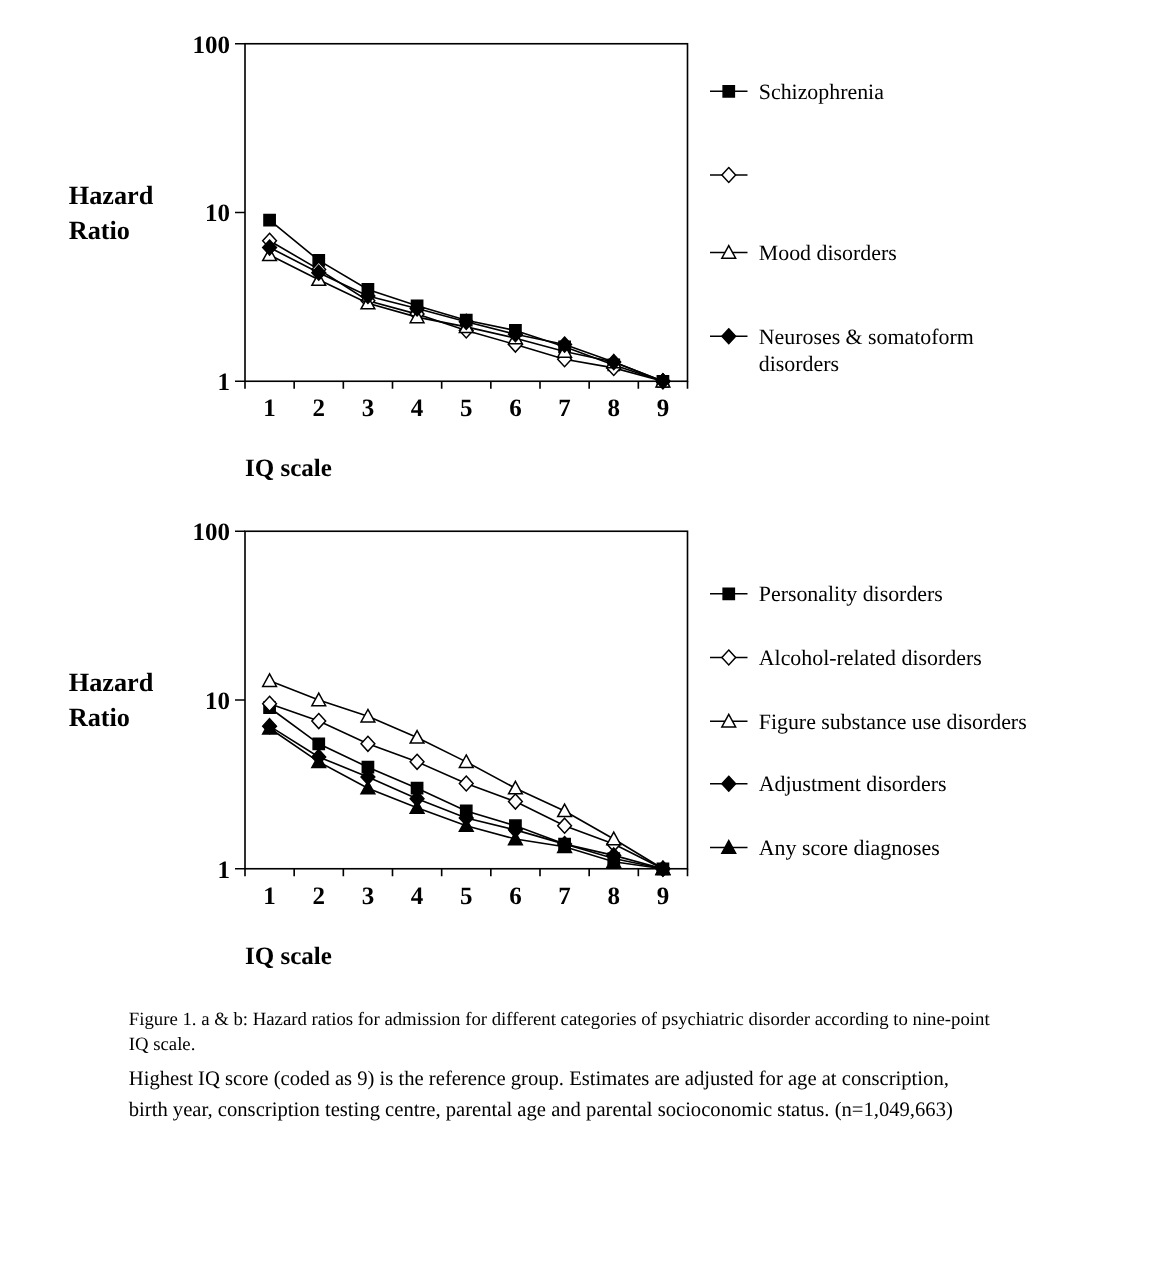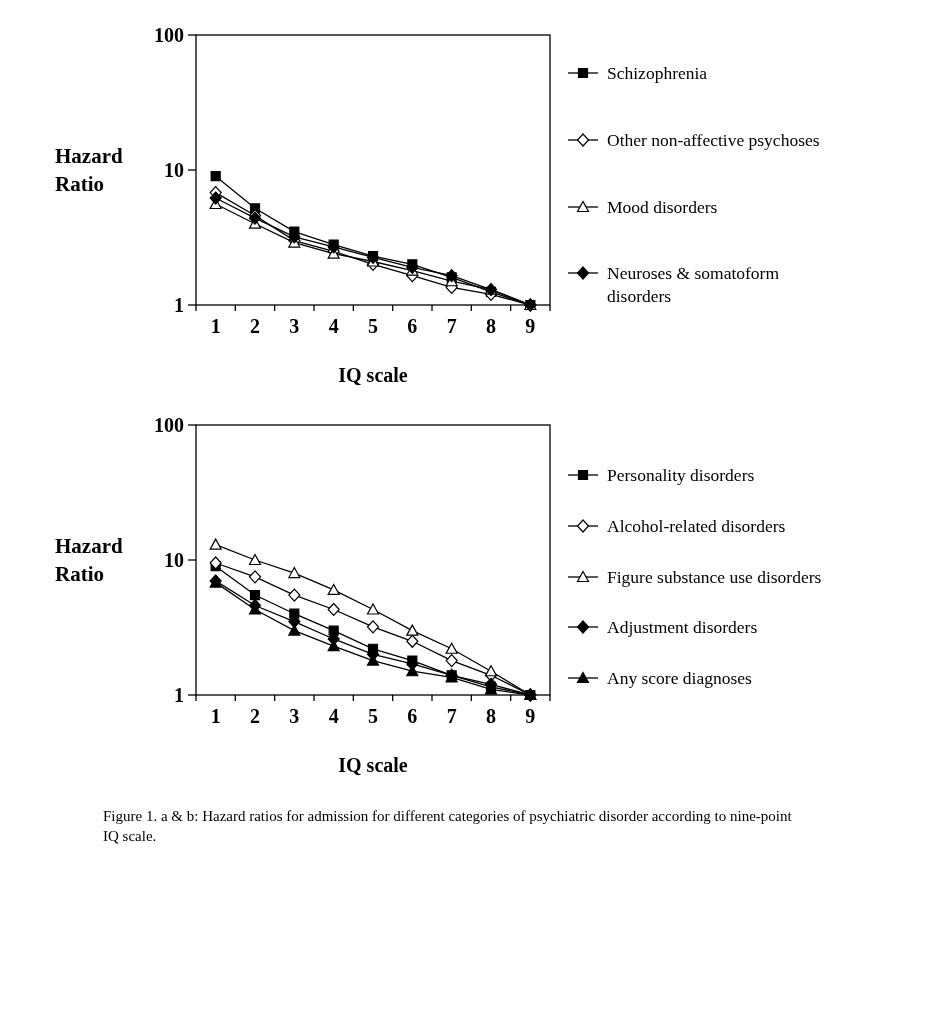--- a/index.html
+++ b/index.html
@@ -19,21 +19,20 @@
     font-weight:bold;
     font-size:21px;
     text-align:left;
     white-space:pre-line;
     line-height:1.35;
   }
   .axis-xlabel {
     position:absolute;
     font-weight:bold;
     font-size:20px;
-    text-align:center;
   }
   .legend {
     position:absolute;
     display:flex;
     flex-direction:column;
   }
   .legend-item {
     display:flex;
     align-items:flex-start;
     gap:7px;
@@ -127,21 +126,20 @@
           <line x1="2" y1="7" x2="32" y2="7" stroke="#000" stroke-width="1.3"></line>
           <polygon points="12.5,2.5 21.5,2.5 21.5,11.5 12.5,11.5" fill="#000000" stroke="#000000" stroke-width="1.2"></polygon>
         </svg>
         <span>Schizophrenia</span>
       </div>
       <div class="legend-item">
         <svg width="34" height="14">
           <line x1="2" y1="7" x2="32" y2="7" stroke="#000" stroke-width="1.3"></line>
           <polygon points="17,1 22.5,7 17,13 11.5,7" fill="#ffffff" stroke="#000000" stroke-width="1.2"></polygon>
         </svg>
-        <span>Other non-affective psychoses</span>
       </div>
       <div class="legend-item">
         <svg width="34" height="14">
           <line x1="2" y1="7" x2="32" y2="7" stroke="#000" stroke-width="1.3"></line>
           <polygon points="17,1.5 22.5,11.5 11.5,11.5" fill="#ffffff" stroke="#000000" stroke-width="1.2"></polygon>
         </svg>
         <span>Mood disorders</span>
       </div>
       <div class="legend-item">
         <svg width="34" height="14">
@@ -266,15 +264,16 @@
         <svg width="34" height="14">
           <line x1="2" y1="7" x2="32" y2="7" stroke="#000" stroke-width="1.3"></line>
           <polygon points="17,1.5 22.5,11.5 11.5,11.5" fill="#000000" stroke="#000000" stroke-width="1.2"></polygon>
         </svg>
         <span>Any score diagnoses</span>
       </div>
     </div>
 
   <div class="caption">
     <div class="caption-bold">Figure 1. a &amp; b: Hazard ratios for admission for different categories of psychiatric disorder according to nine-point IQ scale.</div>
+    <div class="caption-text">Highest IQ score (coded as 9) is the reference group. Estimates are adjusted for age at conscription, birth year, conscription testing centre, parental age and parental socioconomic status. (n=1,049,663)</div>
   </div>
 
 </div>
 
 </body></html>

